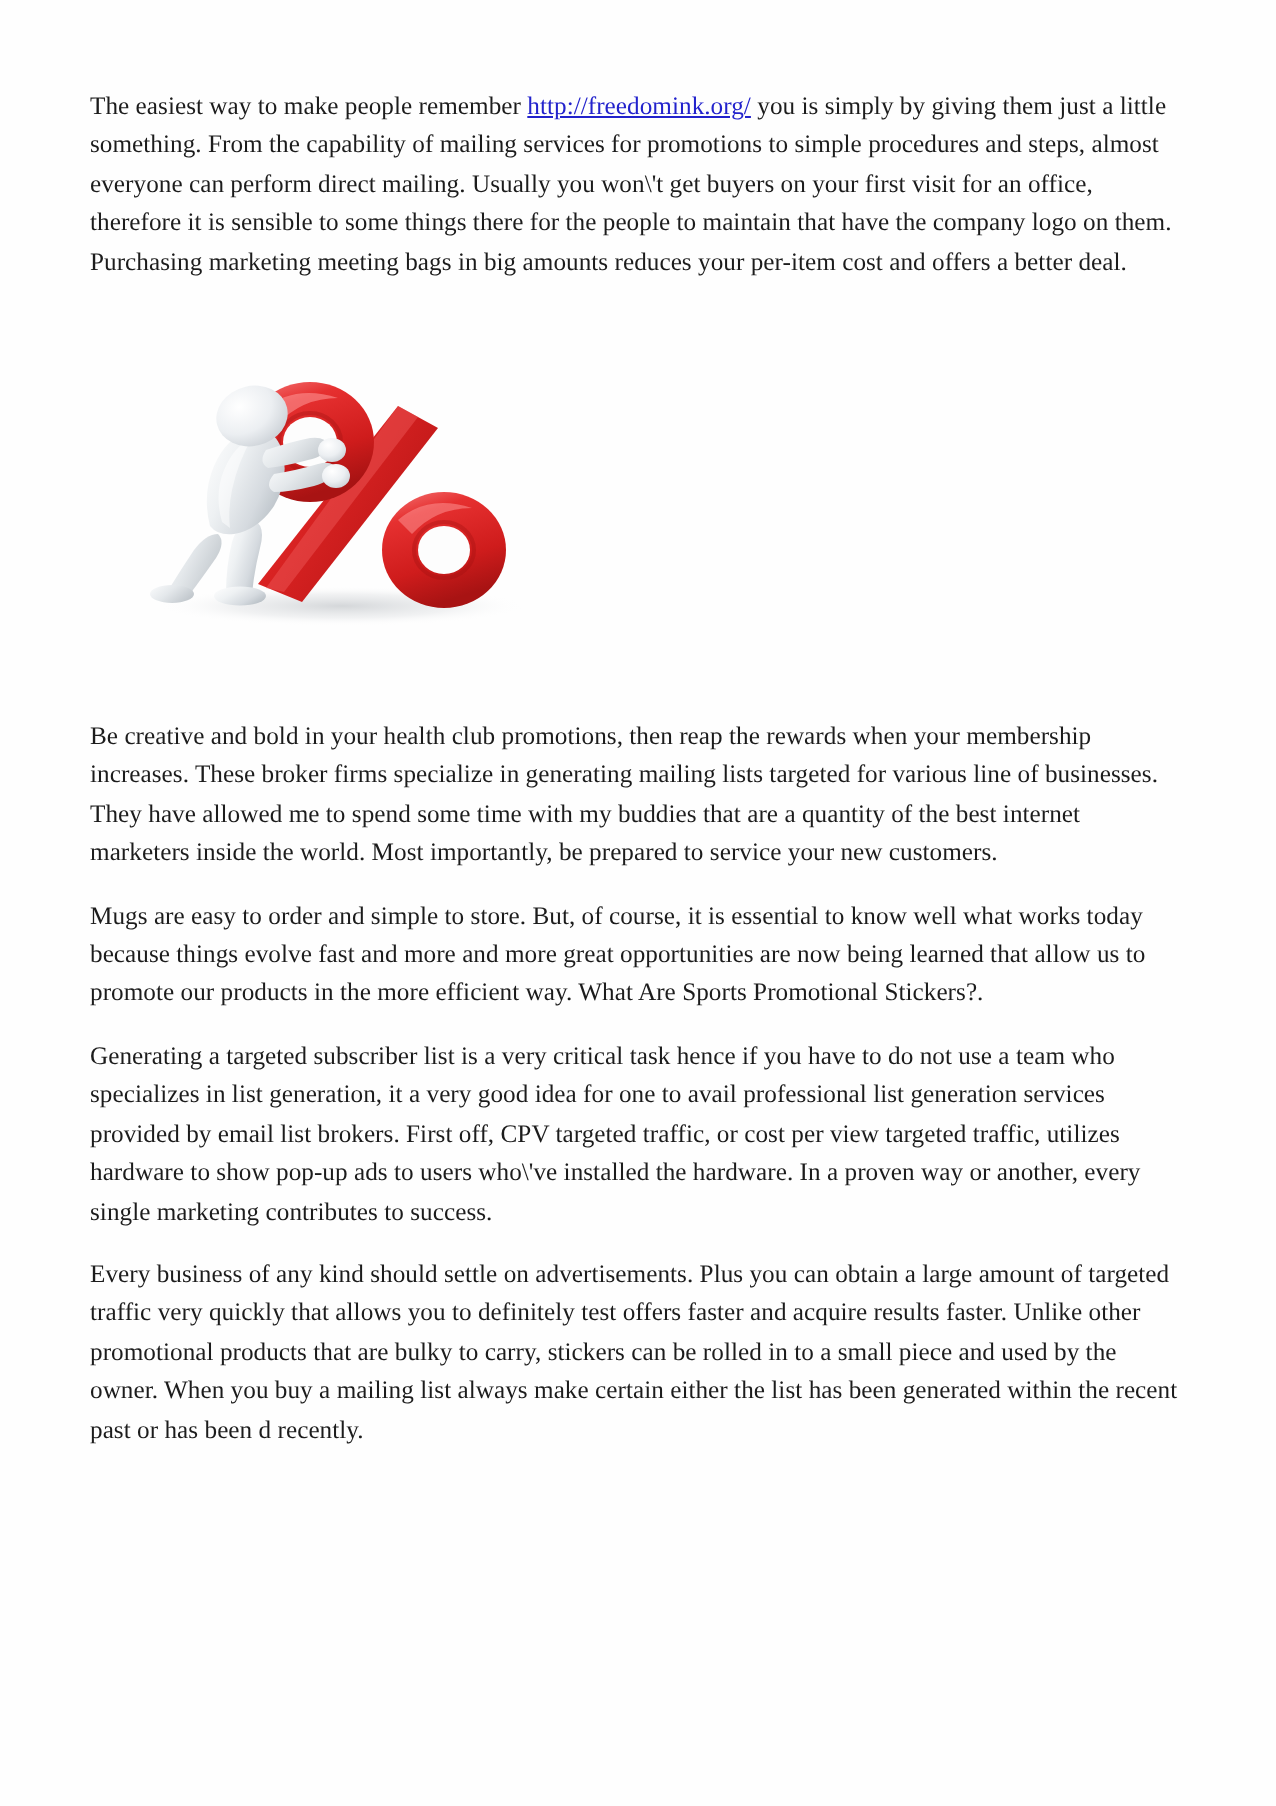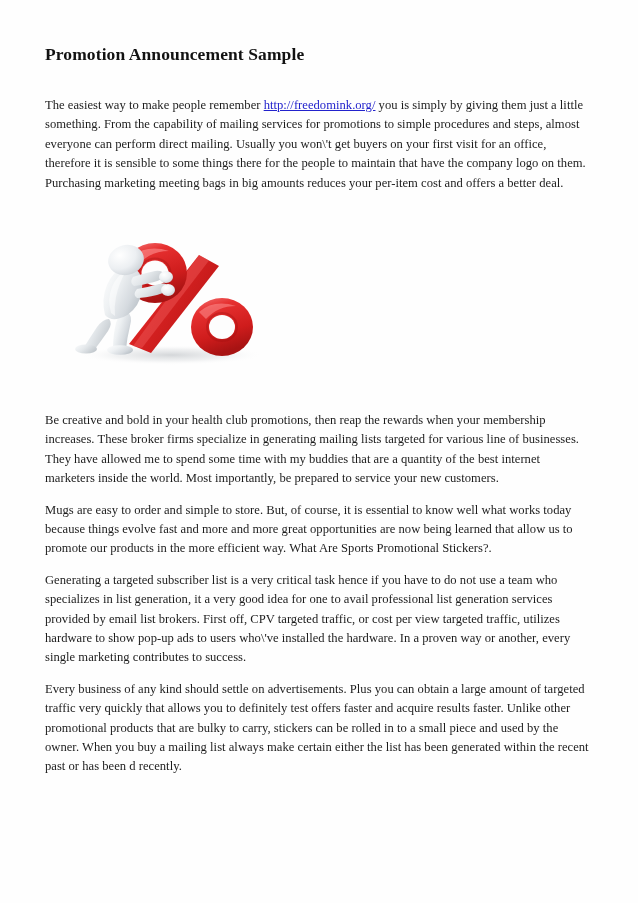--- a/index.html
+++ b/index.html
@@ -56,21 +56,20 @@
     height: 140px;
   }
   .figure-inner svg { display: block; width: 212px; height: 140px; }
 </style>
 </head>
 <body>
 
 <div class="page">
   <div class="content">
 
-    <h1 class="doc-title">Promotion Announcement Sample</h1>
 
     <p class="para"><span>The easiest way to make people remember </span><a class="inline-link" href="#">http://freedomink.org/</a><span> you is simply by giving them just a little something. From the capability of mailing services for promotions to simple procedures and steps, almost everyone can perform direct mailing. Usually you won\'t get buyers on your first visit for an office, therefore it is sensible to some things there for the people to maintain that have the company logo on them. Purchasing marketing meeting bags in big amounts reduces your per-item cost and offers a better deal.</span></p>
 
     <div class="figure-block">
       <div class="figure-inner">
         <svg viewBox="0 0 212 140" xmlns="http://www.w3.org/2000/svg" aria-hidden="true">
           <defs>
             <linearGradient id="redRing" x1="0" y1="0" x2="0.35" y2="1">
               <stop offset="0%" stop-color="#f57b7b"></stop>
               <stop offset="26%" stop-color="#e63030"></stop>

